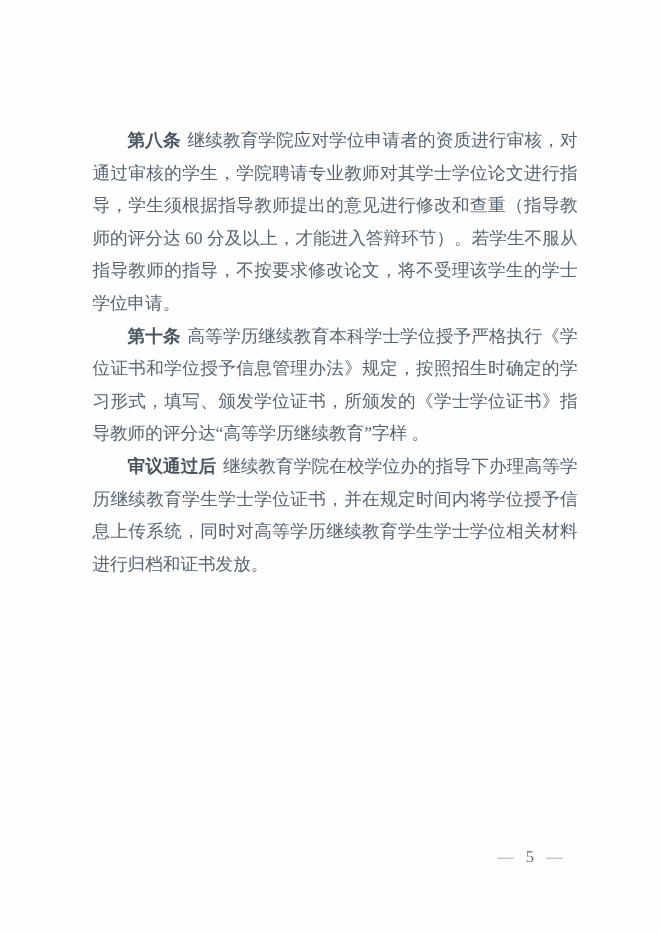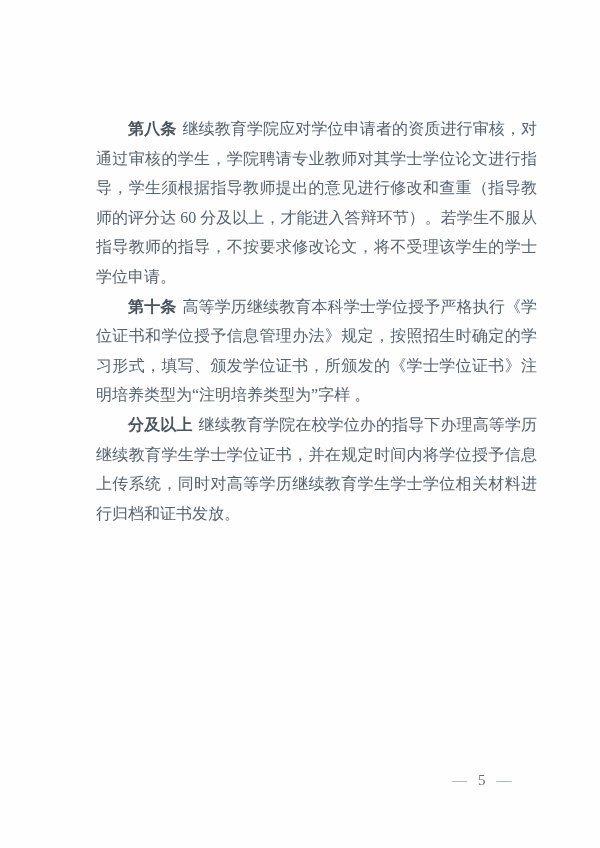--- a/index.html
+++ b/index.html
@@ -20,21 +20,21 @@
     font-family: "Liberation Serif", "DejaVu Serif", serif;
     overflow: hidden;
   }
   .page {
     position: absolute;
     inset: 0;
     background: var(--color-background);
   }
   .content {
     position: absolute;
-    left: 96px;
+    left: 84px;
     top: 114px;
     width: 441px;
   }
   .para {
     font-size: 16px;
     line-height: 29.6px;
     color: var(--color-text);
     text-align: justify;
     text-indent: 2em;
     hanging-punctuation: allow-end;
@@ -66,23 +66,23 @@
 <body>
 
 <div class="page">
 
   <main class="content">
 
     <p class="para"><span class="para-heading">第八条</span><span class="para-text">继续教育学院应对学位申请者的资质进行审核，对通过审核的学生，学院聘请专业教师对其学士学位论文进行指导，学生须根据指导教师提出的意见进行修改和查重（指导教师的评分达 60 分及以上，才能进入答辩环节）。若学生不服从指导教师的指导，不按要求修改论文，将不受理该学生的学士学位申请。</span></p>
 
 
 
-    <p class="para"><span class="para-heading">第十条</span><span class="para-text">高等学历继续教育本科学士学位授予严格执行《学位证书和学位授予信息管理办法》规定，按照招生时确定的学习形式，填写、颁发学位证书，所颁发的《学士学位证书》注明培养类型为“注明培养类型为”字样 。</span></p>
+    <p class="para"><span class="para-heading">第十条</span><span class="para-text">高等学历继续教育本科学士学位授予严格执行《学位证书和学位授予信息管理办法》规定，按照招生时确定的学习形式，填写、颁发学位证书，所颁发的《学士学位证书》指导教师的评分达“高等学历继续教育”字样 。</span></p>
 
-    <p class="para"><span class="para-heading">分及以上</span><span class="para-text">继续教育学院在校学位办的指导下办理高等学历继续教育学生学士学位证书，并在规定时间内将学位授予信息上传系统，同时对高等学历继续教育学生学士学位相关材料进行归档和证书发放。</span></p>
+    <p class="para"><span class="para-heading">审议通过后</span><span class="para-text">继续教育学院在校学位办的指导下办理高等学历继续教育学生学士学位证书，并在规定时间内将学位授予信息上传系统，同时对高等学历继续教育学生学士学位相关材料进行归档和证书发放。</span></p>
 
   </main>
 
   <div class="footer">
     <span class="dash">—</span>
     <span class="num">5</span>
     <span class="dash">—</span>
   </div>
 
 </div>

